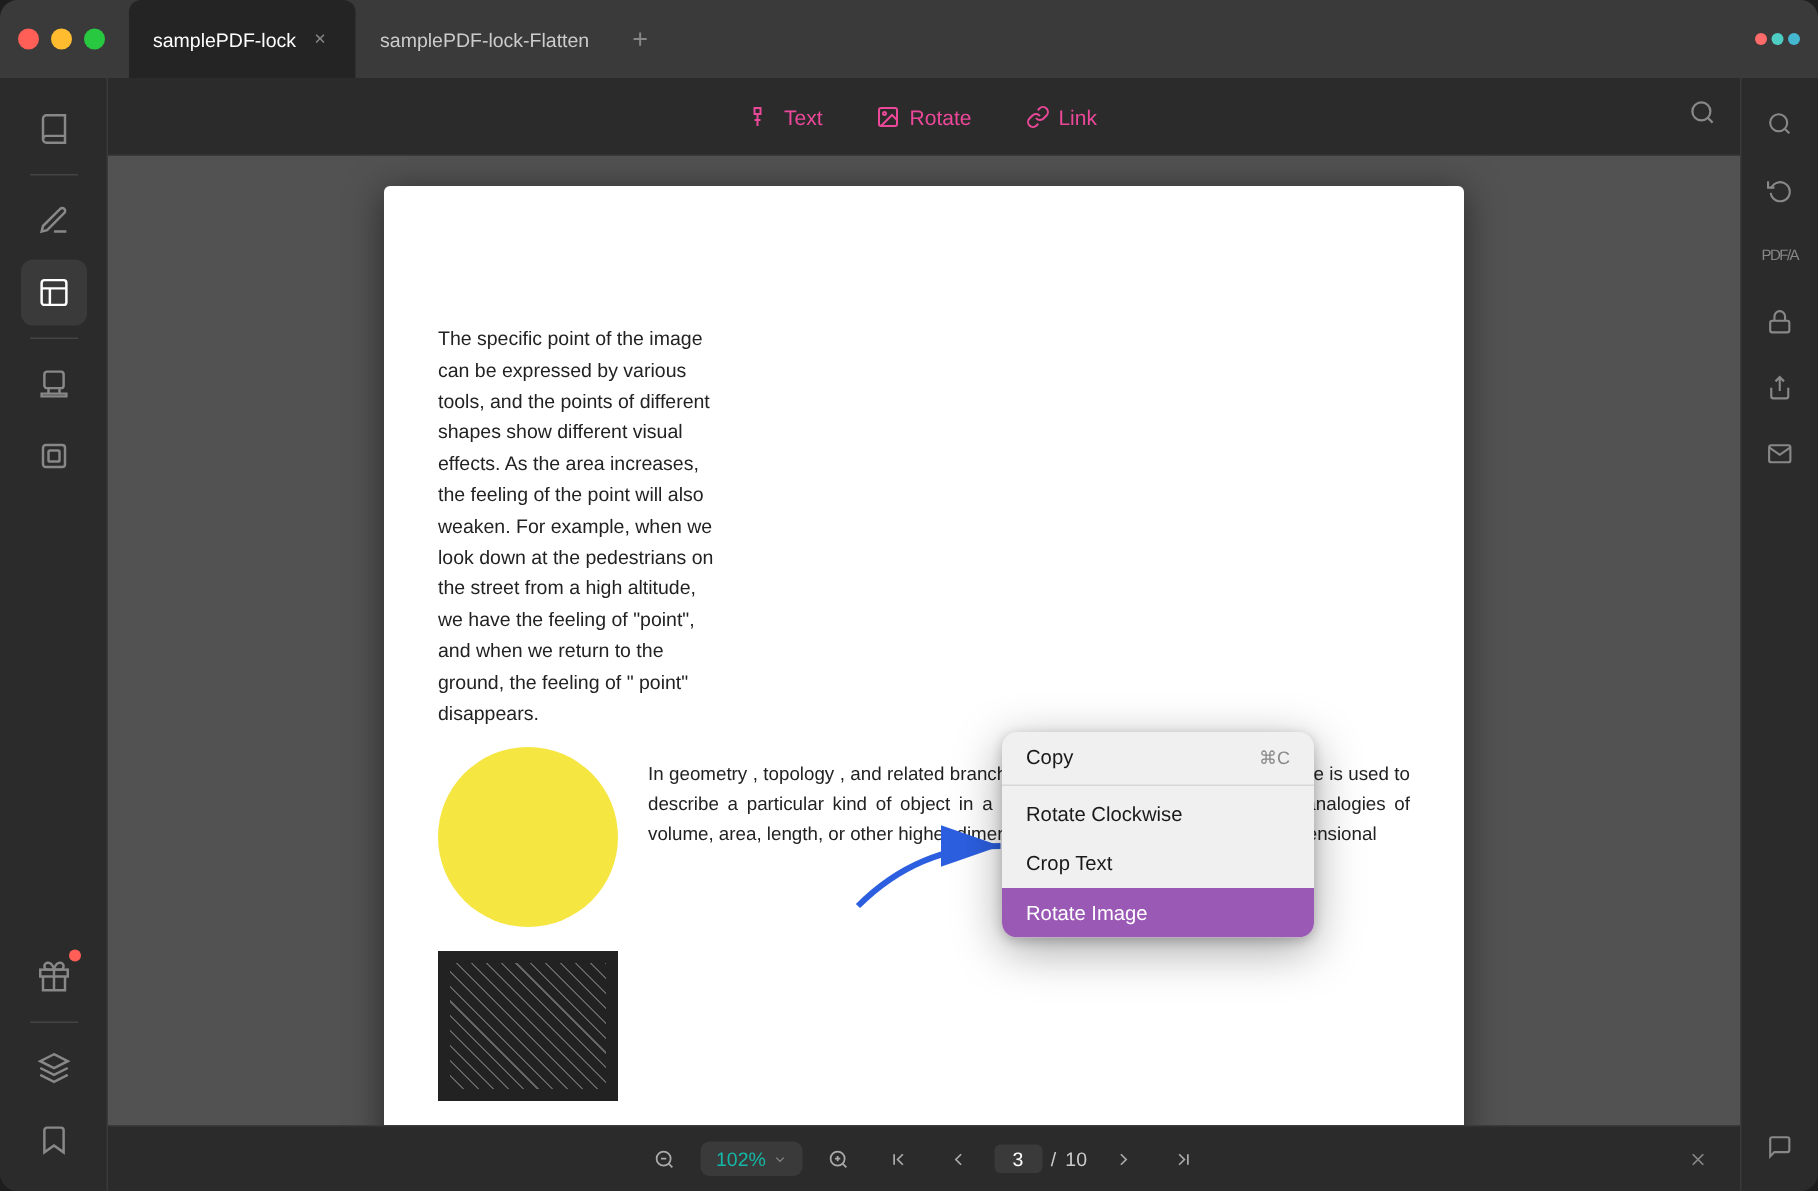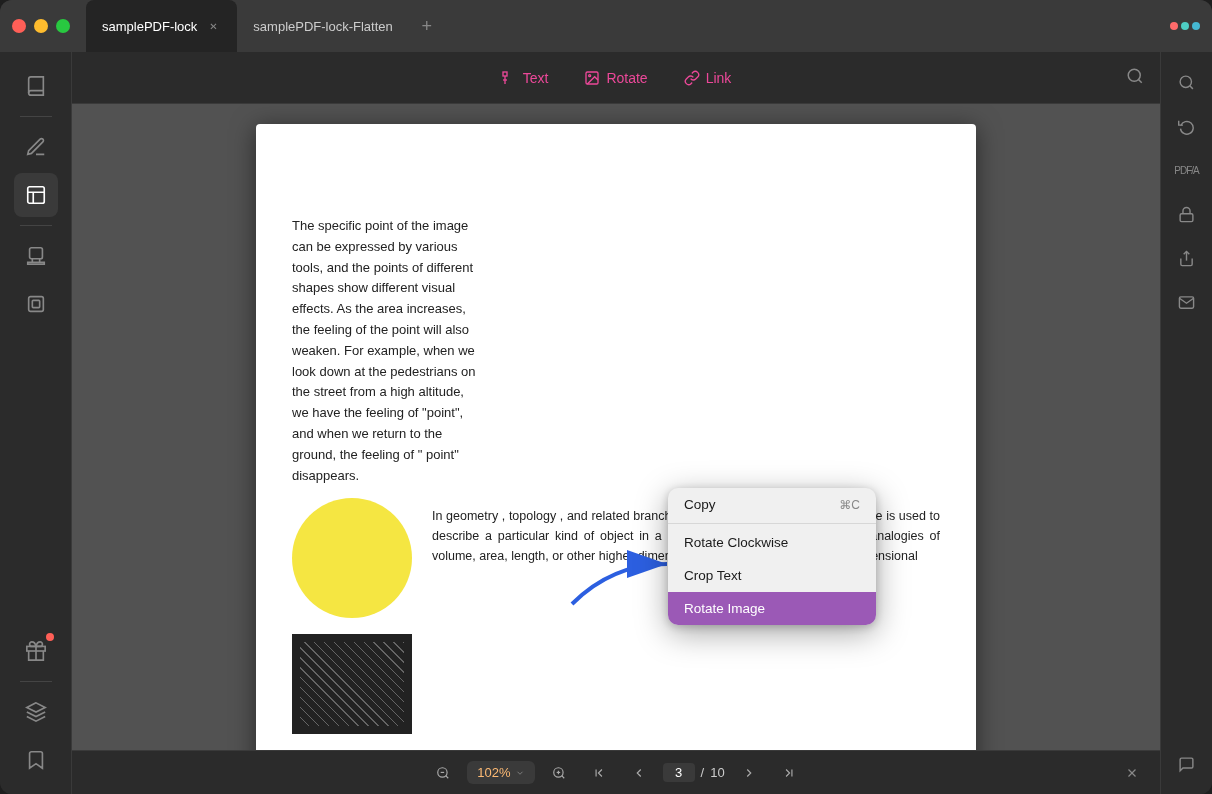--- a/index.html
+++ b/index.html
@@ -443,21 +443,21 @@
       border-radius: 6px;
     }
     .zoom-display {
       display: flex;
       align-items: center;
       gap: 4px;
       background: #3a3a3a;
       border-radius: 6px;
       padding: 4px 10px;
       font-size: 13px;
-      color: #fdba74;
+      color: #14b8a6;
       cursor: pointer;
     }
     .page-input {
       display: flex;
       align-items: center;
       gap: 6px;
       font-size: 13px;
       color: #ccc;
     }
     .page-num-input {

